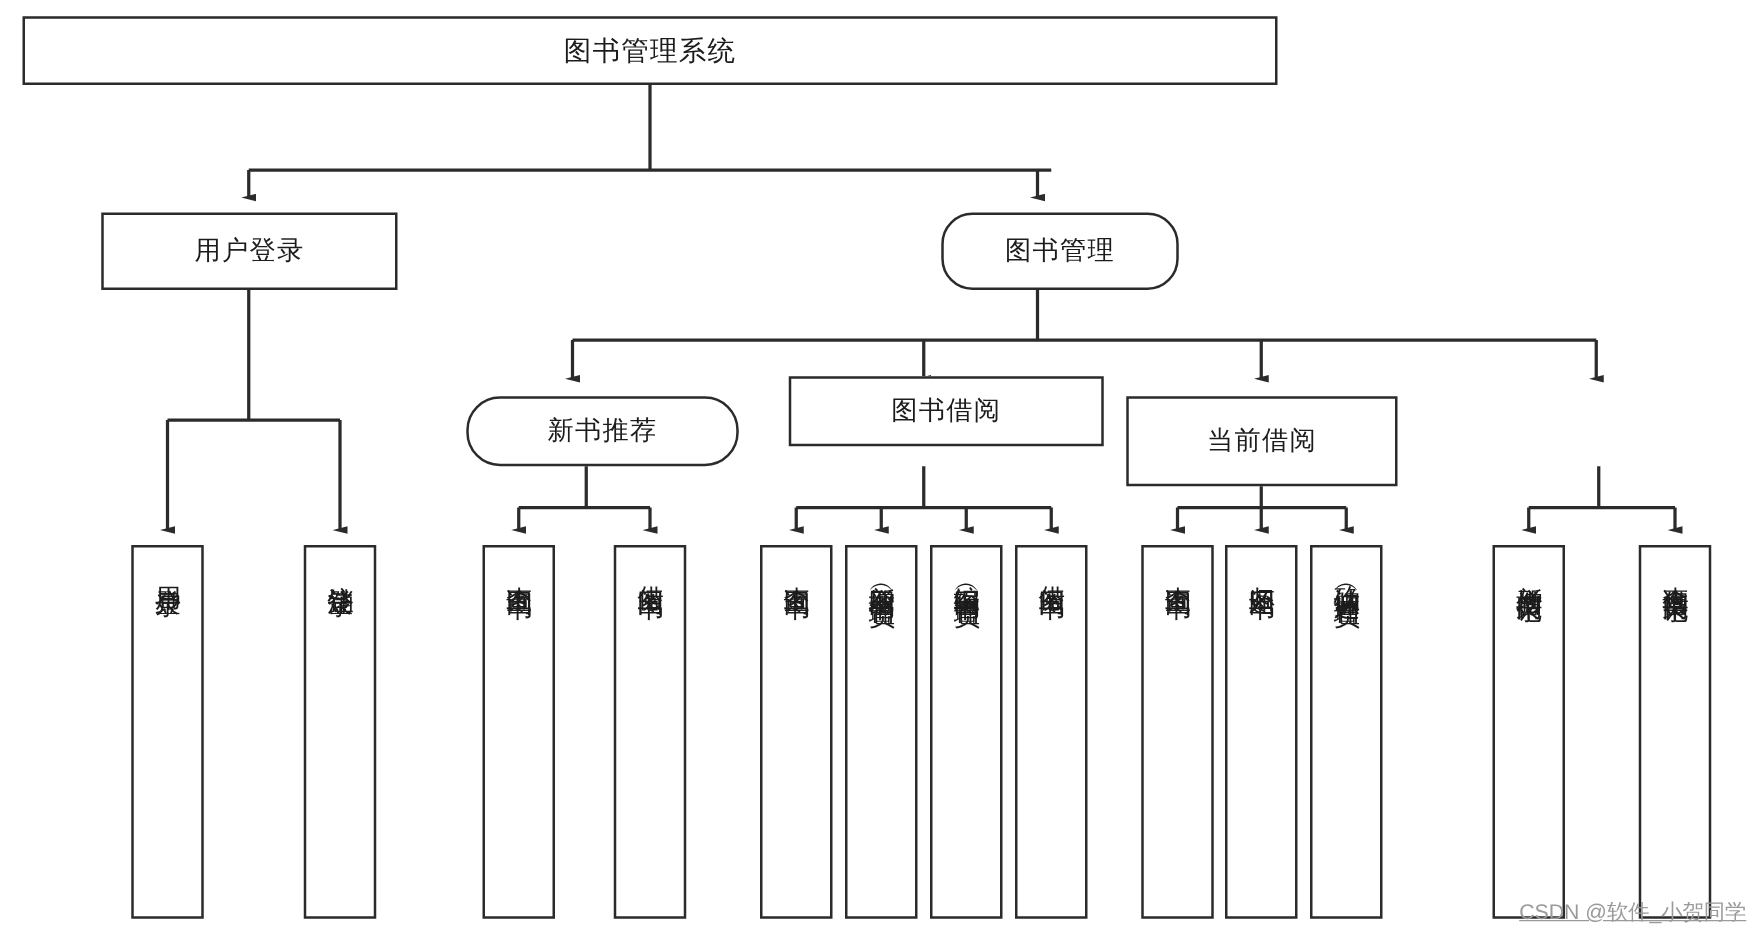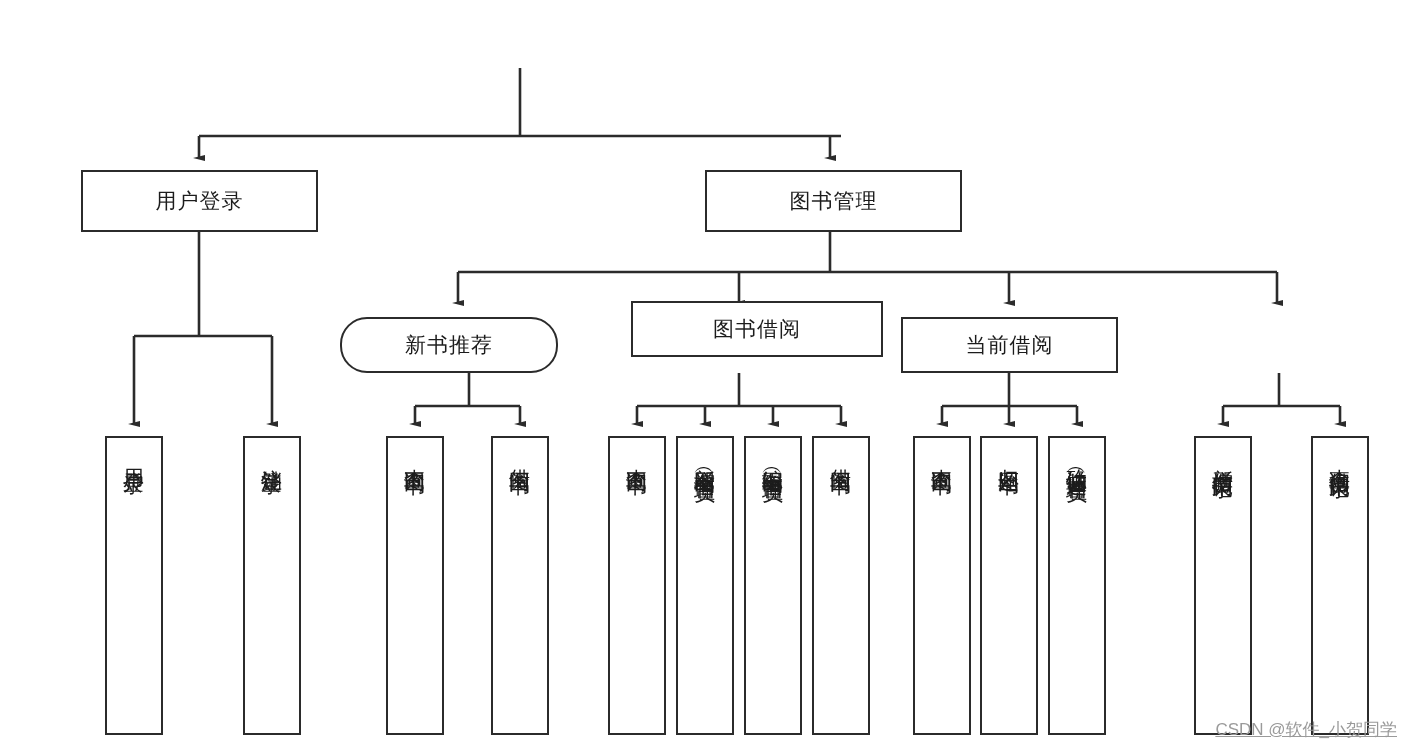--- a/index.html
+++ b/index.html
@@ -118,35 +118,38 @@
       <path d="M 1009 406 L 1009 424" marker-end="url(#arrow)"></path>
       <path d="M 1077 406 L 1077 424" marker-end="url(#arrow)"></path>
 
       <path d="M 1279 373 L 1279 406"></path>
       <path d="M 1223 406 L 1340 406"></path>
       <path d="M 1223 406 L 1223 424" marker-end="url(#arrow)"></path>
       <path d="M 1340 406 L 1340 424" marker-end="url(#arrow)"></path>
     </g>
   </svg>
 
+  <div class="node root" style="left:18px; top:13px; width:1004px; height:55px;">
+    <span class="label">图书管理系统</span>
+  </div>
 
   <div class="node" style="left:81px; top:170px; width:237px; height:62px;">
     <span class="label">用户登录</span>
   </div>
-  <div class="node" style="left:705px; top:170px; width:257px; height:62px;">
+  <div class="node" style="left:753px; top:170px; width:190px; height:62px;border-radius:25px;">
     <span class="label">图书管理</span>
   </div>
 
-  <div class="node" style="left:340px; top:317px; width:218px; height:56px;border-radius:27px;">
+  <div class="node" style="left:373px; top:317px; width:218px; height:56px;border-radius:27px;">
     <span class="label">新书推荐</span>
   </div>
   <div class="node" style="left:631px; top:301px; width:252px; height:56px;">
     <span class="label">图书借阅</span>
   </div>
-  <div class="node" style="left:901px; top:317px; width:217px; height:56px;">
+  <div class="node" style="left:901px; top:317px; width:217px; height:72px;">
     <span class="label">当前借阅</span>
   </div>
 
   <div class="node vertical" style="left:105px; top:436px; width:58px; height:299px;">
     <span class="label">用户登录</span>
   </div>
   <div class="node vertical" style="left:243px; top:436px; width:58px; height:299px;">
     <span class="label">注销登录</span>
   </div>
 

